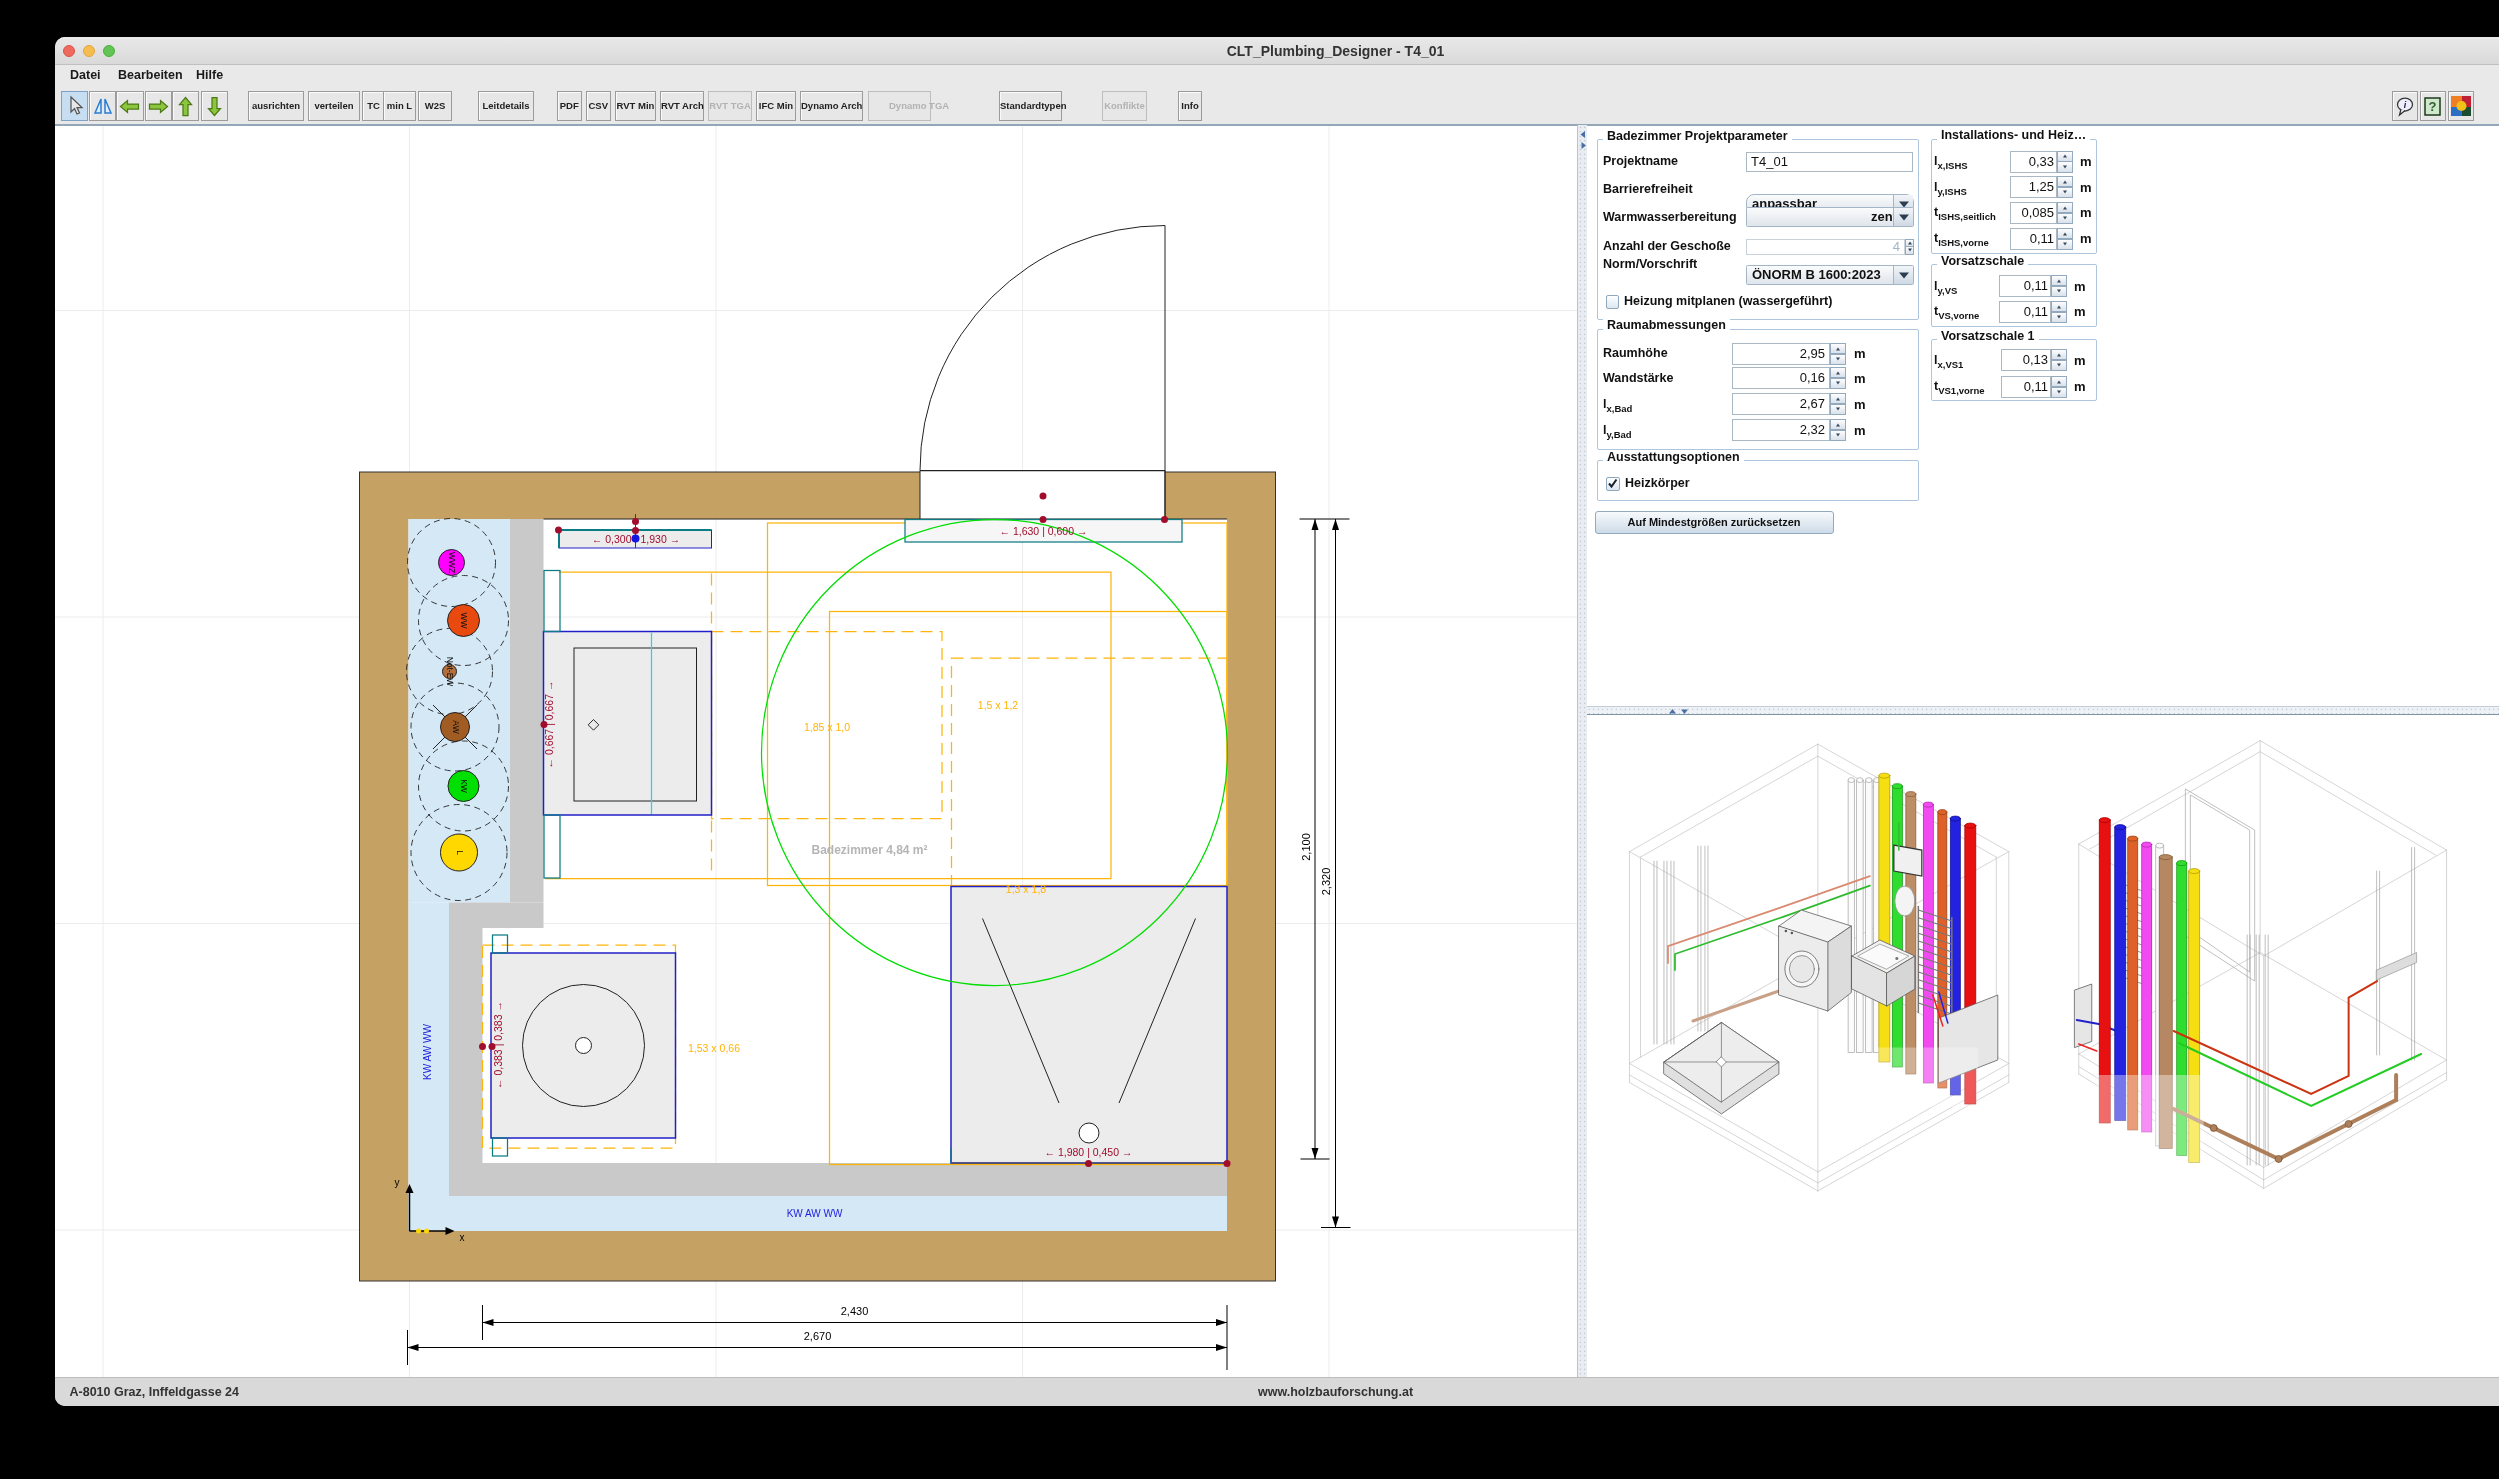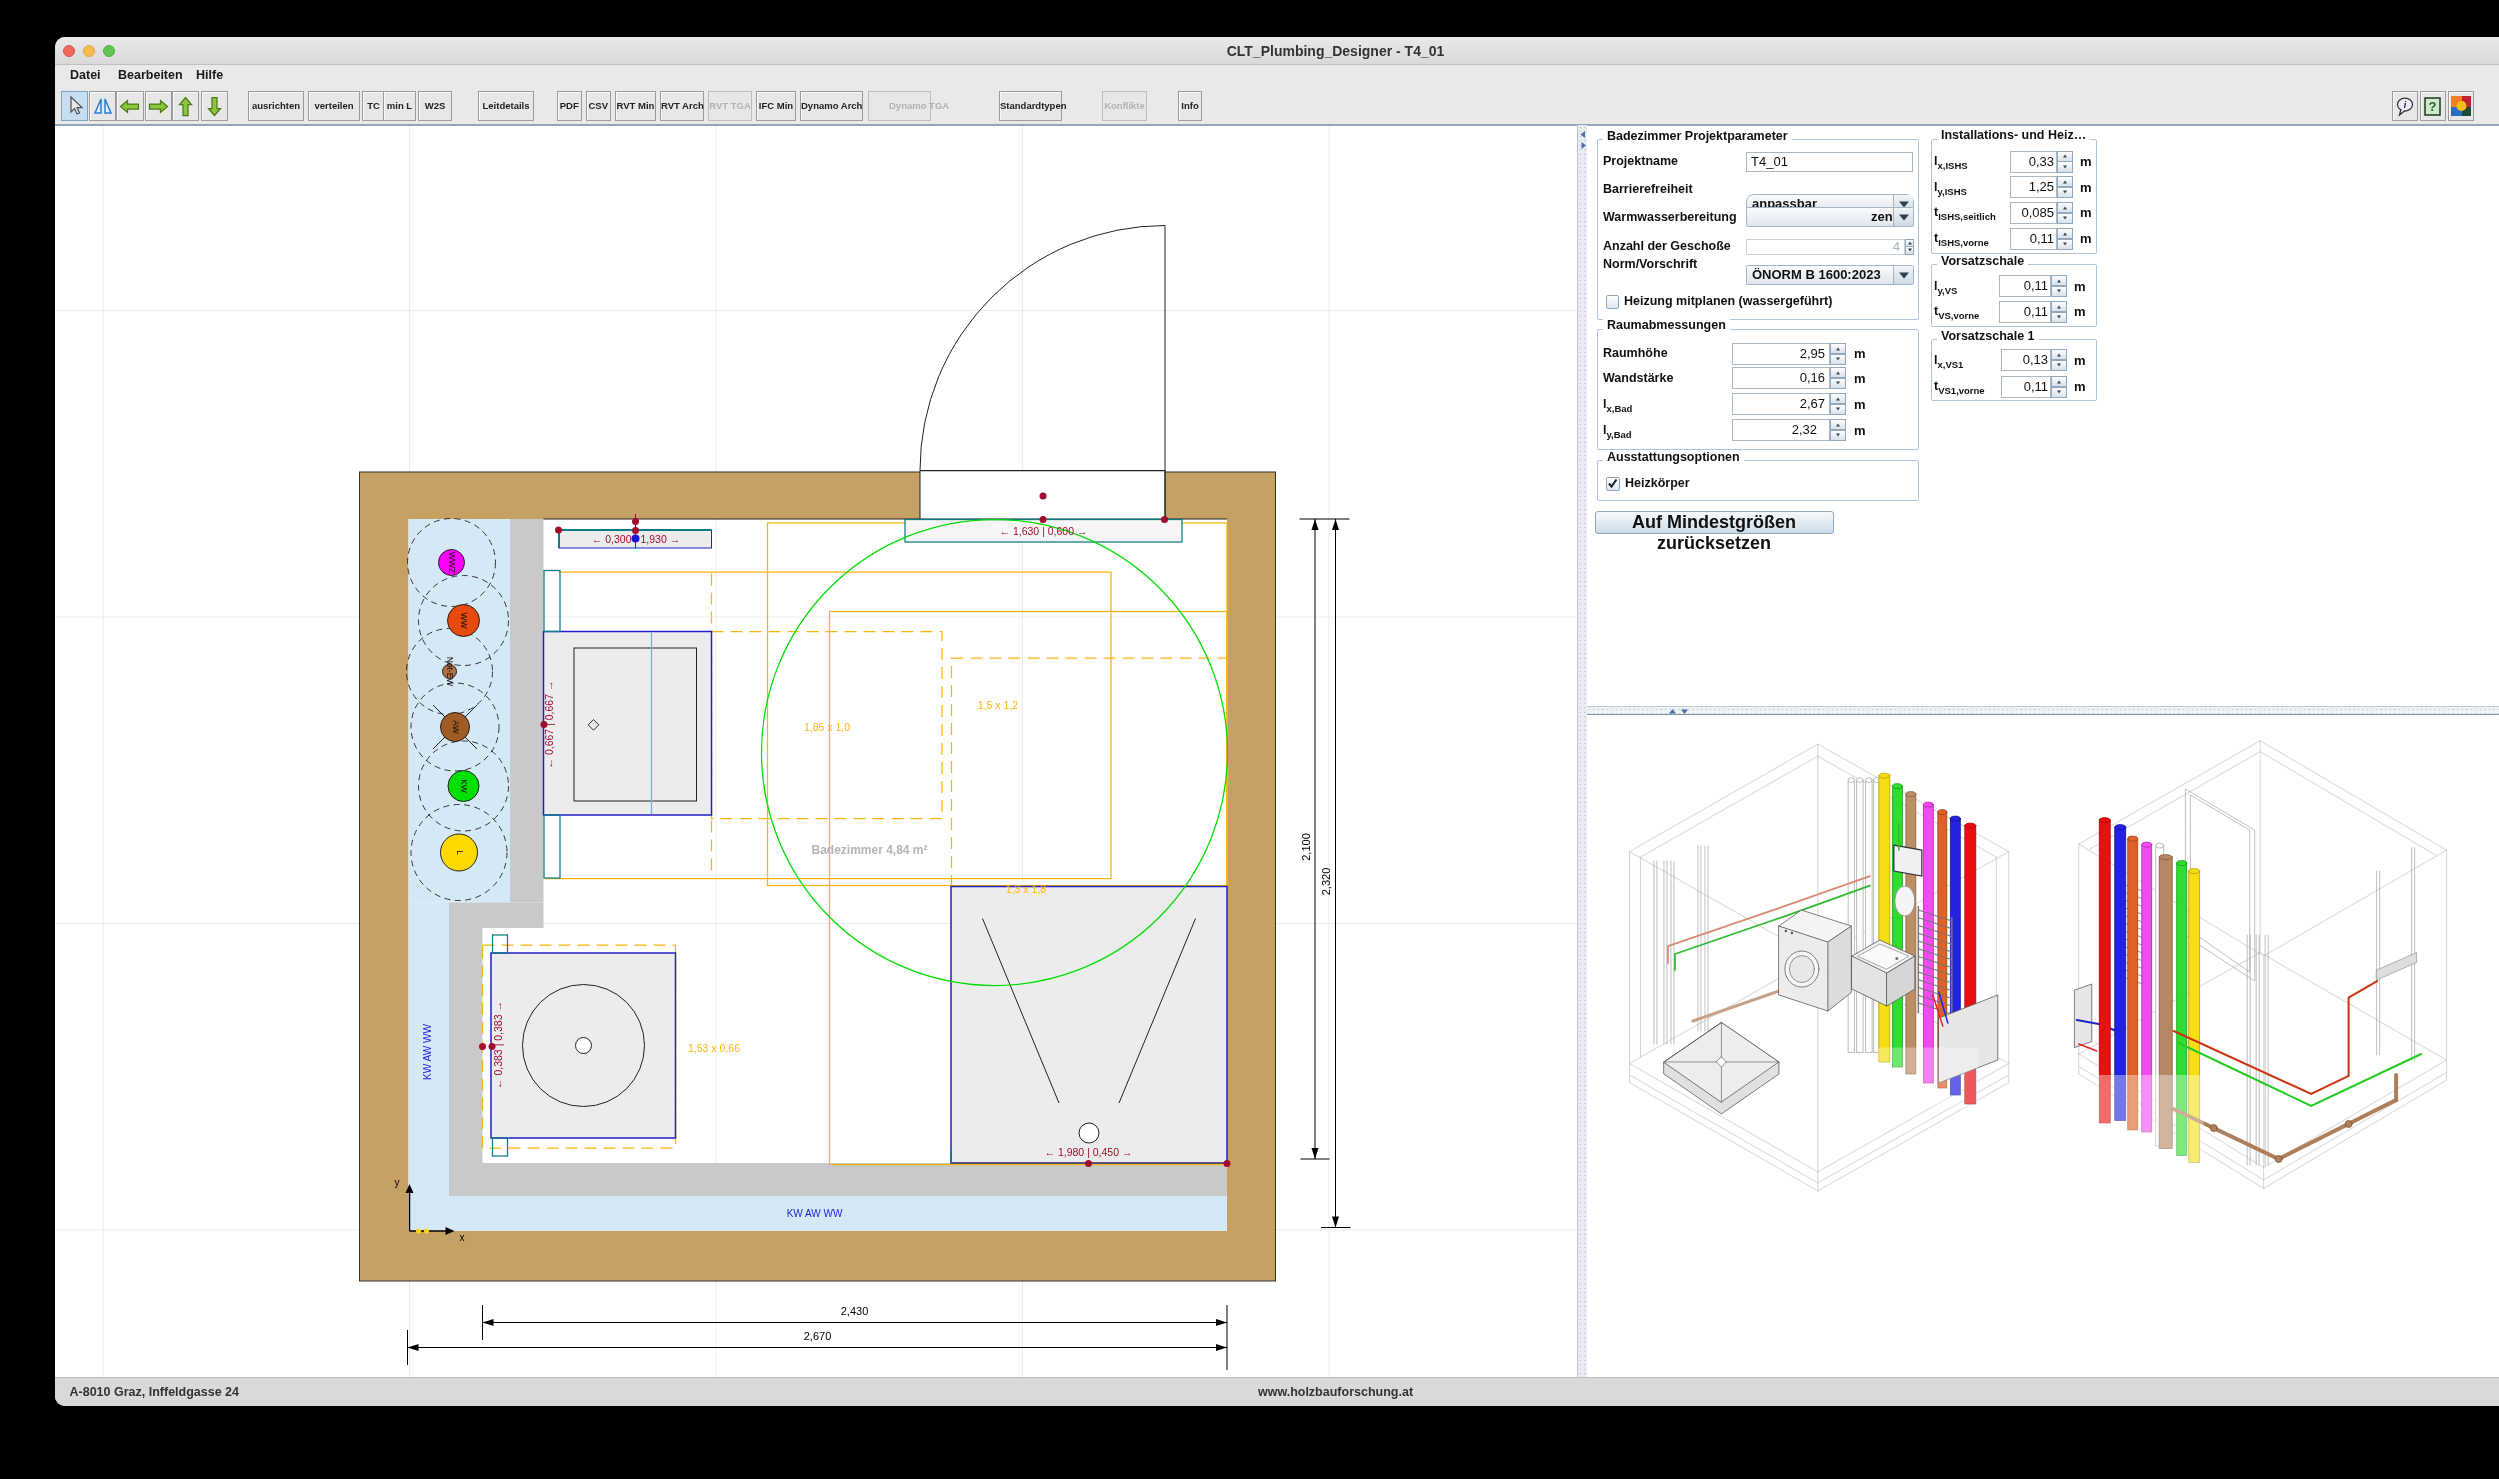--- a/index.html
+++ b/index.html
@@ -296,35 +296,35 @@
           </div>
 <div class="munit" style="left:267px;top:242px;height:21px;line-height:21px;">m</div>
 <div class="lbl" style="left:16px;top:268px;height:21px;line-height:21px;">l<span class="sub">x,Bad</span></div>
 <div class="field" style="left:145px;top:267px;width:98px;height:22px;line-height:20px;text-align:right;color:#111;border-color:#aab8c4;padding-right:4px;">2,67</div>
 <div class="spinbtns" style="left:243px;top:267px;height:22px;width:16px;">
             <div class="spb up" style="top:0;height:11px;width:16px;"></div>
             <div class="spb dn" style="top:10.5px;height:11.5px;width:16px;"></div>
           </div>
 <div class="munit" style="left:267px;top:268px;height:21px;line-height:21px;">m</div>
 <div class="lbl" style="left:16px;top:294px;height:21px;line-height:21px;">l<span class="sub">y,Bad</span></div>
-<div class="field" style="left:145px;top:293px;width:98px;height:22px;line-height:20px;text-align:right;color:#111;border-color:#aab8c4;padding-right:12px;">2,32</div>
+<div class="field" style="left:145px;top:293px;width:98px;height:22px;line-height:20px;text-align:right;color:#111;border-color:#aab8c4;padding-right:4px;">2,32</div>
 <div class="spinbtns" style="left:243px;top:293px;height:22px;width:16px;">
             <div class="spb up" style="top:0;height:11px;width:16px;"></div>
             <div class="spb dn" style="top:10.5px;height:11.5px;width:16px;"></div>
           </div>
 <div class="munit" style="left:267px;top:294px;height:21px;line-height:21px;">m</div>
 <div class="grp" style="left:10px;top:334px;width:322px;height:41px;"></div>
 <div class="grptitle" style="left:16px;top:324px;">Ausstattungsoptionen</div>
 <div class="cb" style="left:19px;top:351px;">
             <svg width="13.5" height="13.5" viewBox="0 0 27 27" style="position:absolute;left:-1px;top:-1.5px;">
               <path d="M6 13 L11 19 L21 5" fill="none" stroke="#16242f" stroke-width="4"></path>
             </svg>
           </div>
 <div class="lbl" style="left:38px;top:347px;height:21px;line-height:21px;">Heizkörper</div>
-<div style="position:absolute;left:7.5px;top:385px;width:239px;height:23px;background:linear-gradient(#f7fafc,#cddbe8);border:1px solid #93a9bd;border-radius:3px;text-align:center;line-height:21px;font-weight:bold;font-size:18px;color:#111;">Auf Mindestgrößen zurücksetzen</div>
+<div style="position:absolute;left:7.5px;top:385px;width:239px;height:23px;background:linear-gradient(#f7fafc,#cddbe8);border:1px solid #93a9bd;border-radius:3px;text-align:center;line-height:21px;font-weight:bold;font-size:11px;color:#111;">Auf Mindestgrößen zurücksetzen</div>
 <div class="grp" style="left:344px;top:12.5px;width:166px;height:115px;"></div>
 <div class="grptitle" style="left:350px;top:2px;">Installations- und Heiz…</div>
 <div class="lbl" style="left:347px;top:25px;height:21px;line-height:21px;">l<span class="sub">x,ISHS</span></div>
 <div class="field" style="left:423px;top:24.5px;width:47px;height:22px;line-height:20px;text-align:right;color:#111;border-color:#aab8c4;padding-right:2px;">0,33</div>
 <div class="spinbtns" style="left:470px;top:24.5px;height:22px;width:16px;">
             <div class="spb up" style="top:0;height:11px;width:16px;"></div>
             <div class="spb dn" style="top:10.5px;height:11.5px;width:16px;"></div>
           </div>
 <div class="munit" style="left:493px;top:25px;height:21px;line-height:21px;">m</div>
 <div class="lbl" style="left:347px;top:51px;height:21px;line-height:21px;">l<span class="sub">y,ISHS</span></div>

